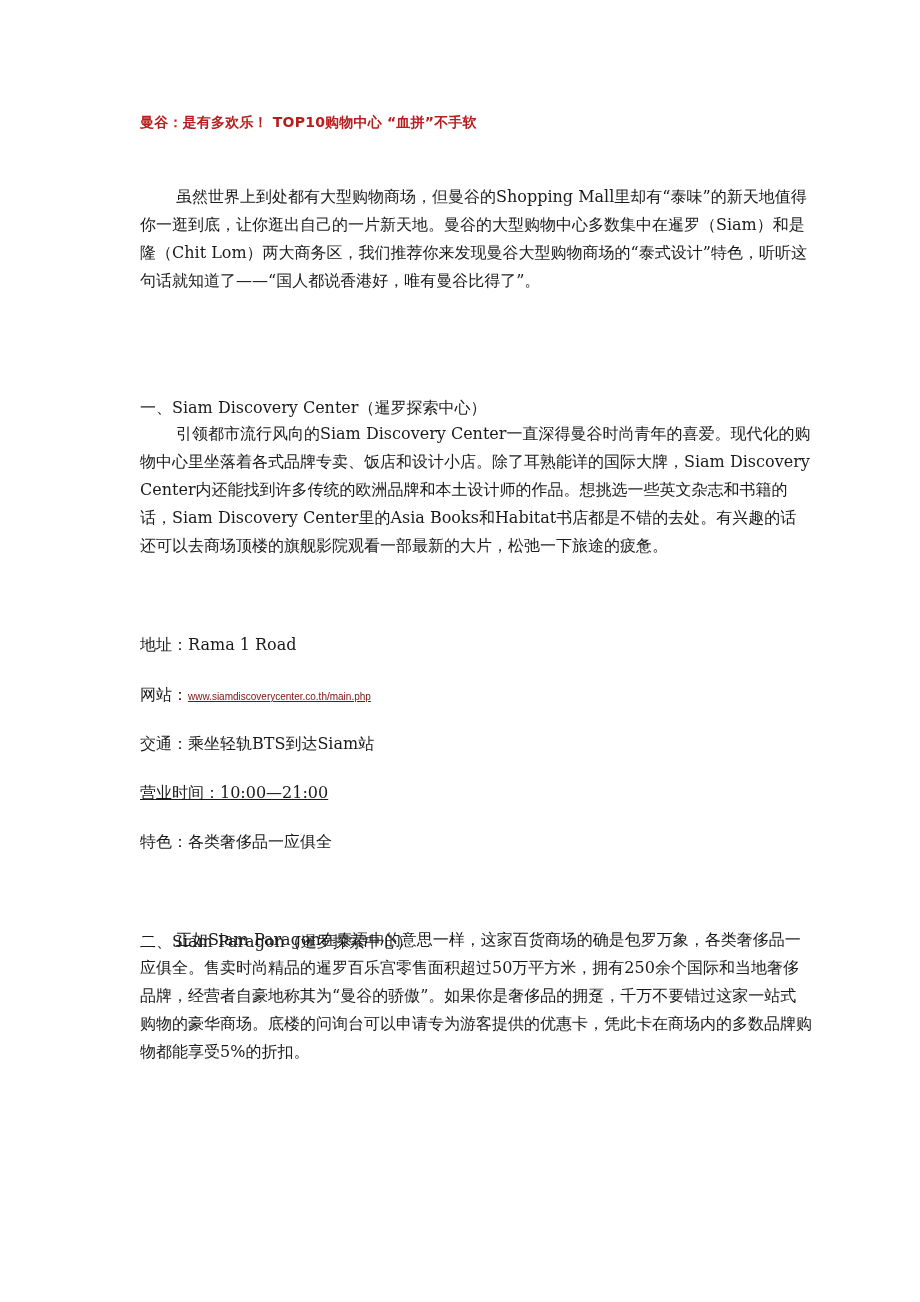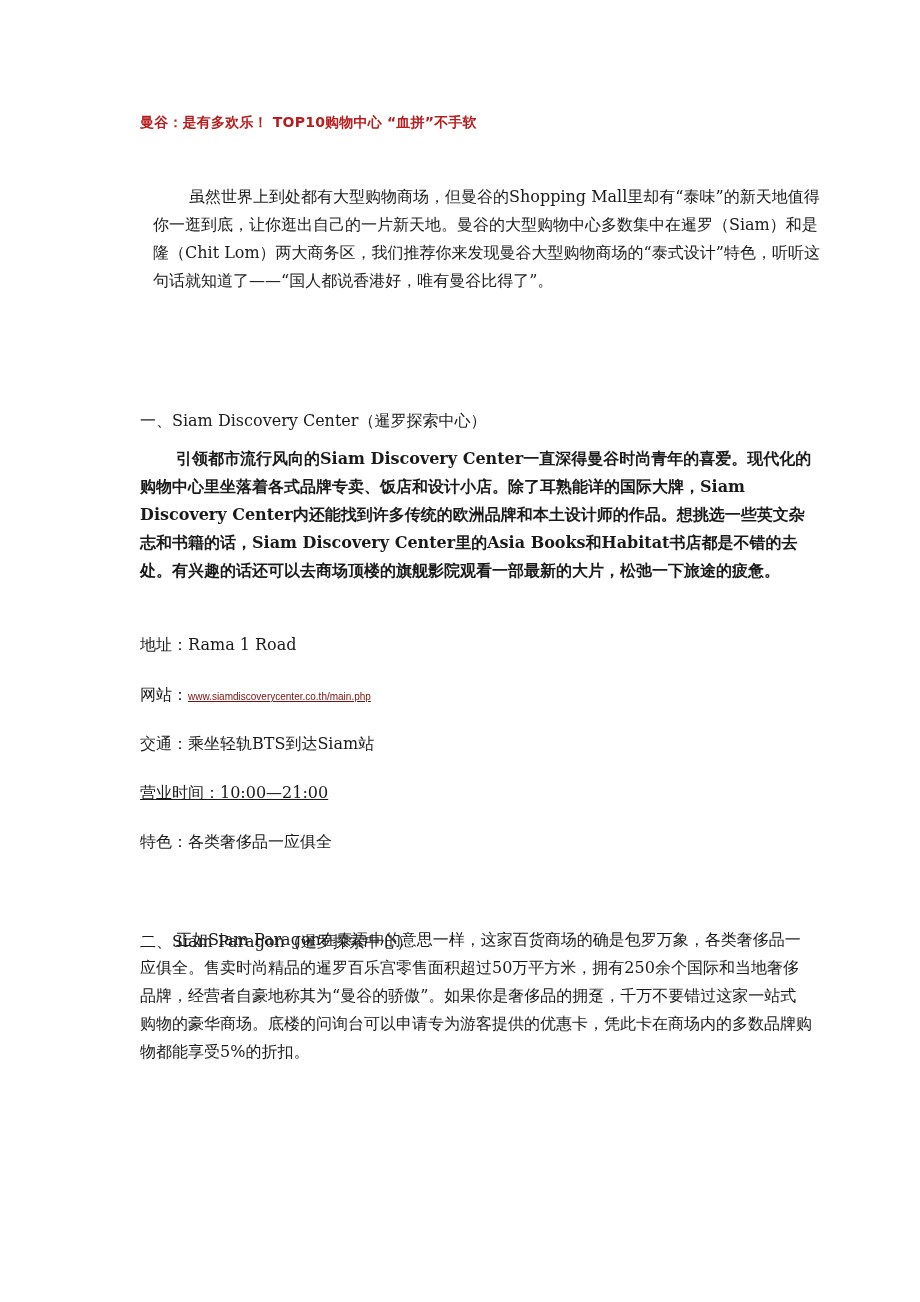--- a/index.html
+++ b/index.html
@@ -14,24 +14,24 @@
   .info { position: absolute; left: 0; font-size: 16px; line-height: 28px; white-space: nowrap; color: #1a1a1a; }
   .link { font-family: "Liberation Sans", "DejaVu Sans", sans-serif; font-size: 10px; color: #7a1010;
           text-decoration: underline; cursor: pointer; }
 </style>
 </head>
 <body>
 
 <div class="page">
   <div class="title">曼谷：是有多欢乐！  TOP10购物中心 “血拼”不手软</div>
 
-  <p class="para" style="top:183px;margin-left:13px;">虽然世界上到处都有大型购物商场，但曼谷的Shopping Mall里却有“泰味”的新天地值得你一逛到底，让你逛出自己的一片新天地。曼谷的大型购物中心多数集中在暹罗（Siam）和是隆（Chit Lom）两大商务区，我们推荐你来发现曼谷大型购物商场的“泰式设计”特色，听听这句话就知道了——“国人都说香港好，唯有曼谷比得了”。</p>
+  <p class="para" style="top:183px;">虽然世界上到处都有大型购物商场，但曼谷的Shopping Mall里却有“泰味”的新天地值得你一逛到底，让你逛出自己的一片新天地。曼谷的大型购物中心多数集中在暹罗（Siam）和是隆（Chit Lom）两大商务区，我们推荐你来发现曼谷大型购物商场的“泰式设计”特色，听听这句话就知道了——“国人都说香港好，唯有曼谷比得了”。</p>
 
-  <div class="heading" style="top:407px;">一、Siam Discovery Center（暹罗探索中心）</div>
-  <p class="para" style="top:445px;font-weight:bold;">引领都市流行风向的Siam Discovery Center一直深得曼谷时尚青年的喜爱。现代化的购物中心里坐落着各式品牌专卖、饭店和设计小店。除了耳熟能详的国际大牌，Siam Discovery Center内还能找到许多传统的欧洲品牌和本土设计师的作品。想挑选一些英文杂志和书籍的话，Siam Discovery Center里的Asia Books和Habitat书店都是不错的去处。有兴趣的话还可以去商场顶楼的旗舰影院观看一部最新的大片，松弛一下旅途的疲惫。</p>
+  <div class="heading" style="top:394px;">一、Siam Discovery Center（暹罗探索中心）</div>
+  <p class="para" style="top:420px;">引领都市流行风向的Siam Discovery Center一直深得曼谷时尚青年的喜爱。现代化的购物中心里坐落着各式品牌专卖、饭店和设计小店。除了耳熟能详的国际大牌，Siam Discovery Center内还能找到许多传统的欧洲品牌和本土设计师的作品。想挑选一些英文杂志和书籍的话，Siam Discovery Center里的Asia Books和Habitat书店都是不错的去处。有兴趣的话还可以去商场顶楼的旗舰影院观看一部最新的大片，松弛一下旅途的疲惫。</p>
 
   <div class="info" style="top:631px;">
     <span>地址：</span><span>Rama 1 Road</span>
   </div>
   <div class="info" style="top:681px;">
     <span>网站：</span><a class="link">www.siamdiscoverycenter.co.th/main.php</a>
   </div>
   <div class="info" style="top:730px;">
     <span>交通：</span><span>乘坐轻轨BTS到达Siam站</span>
   </div>

